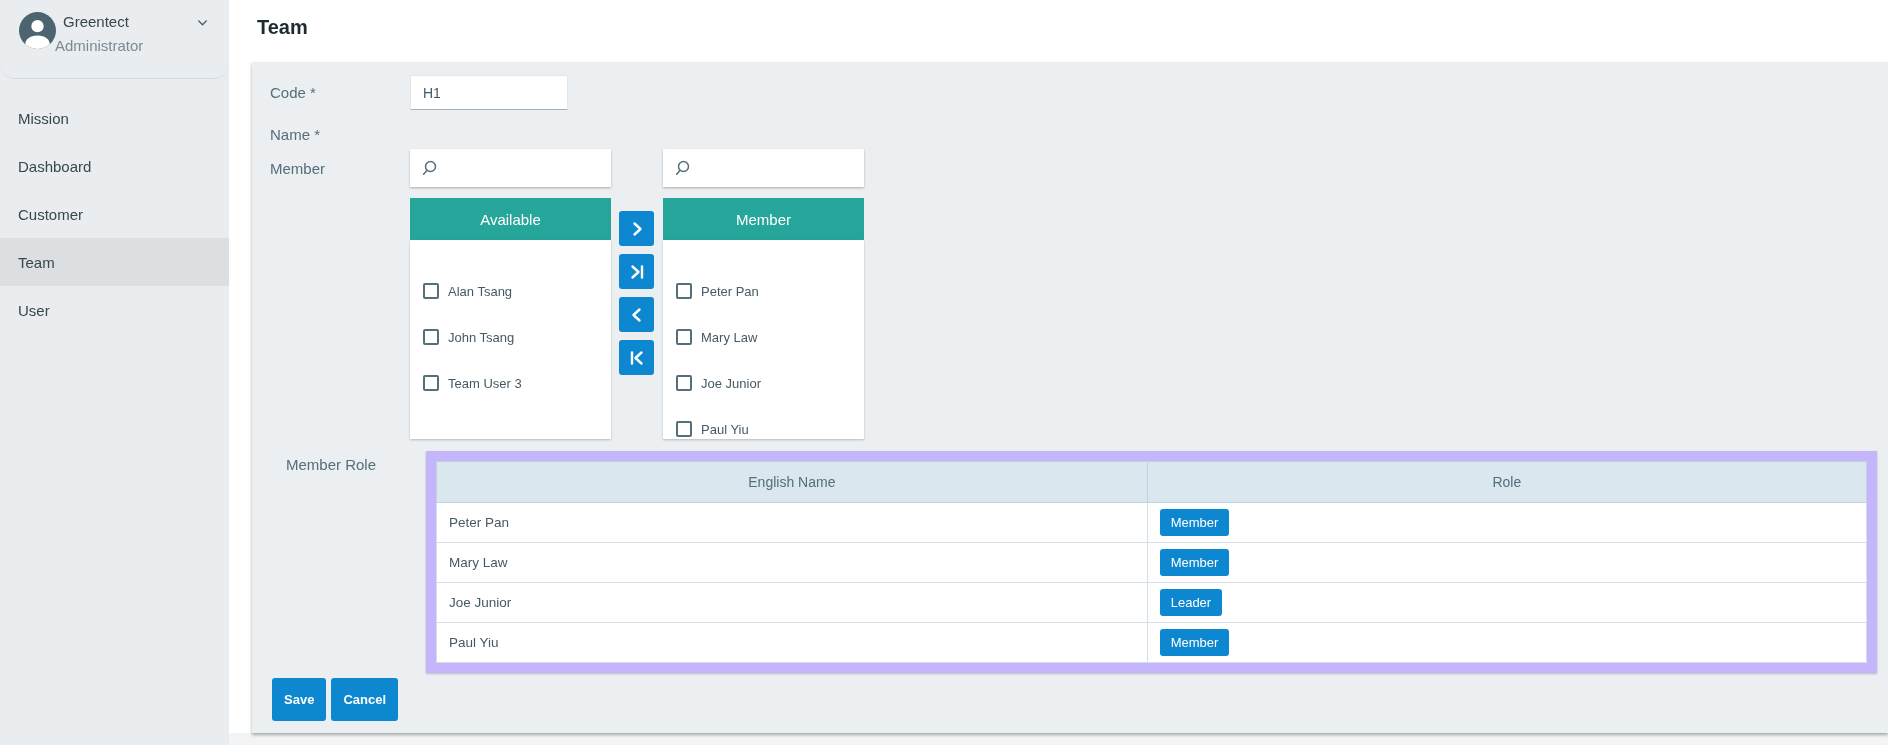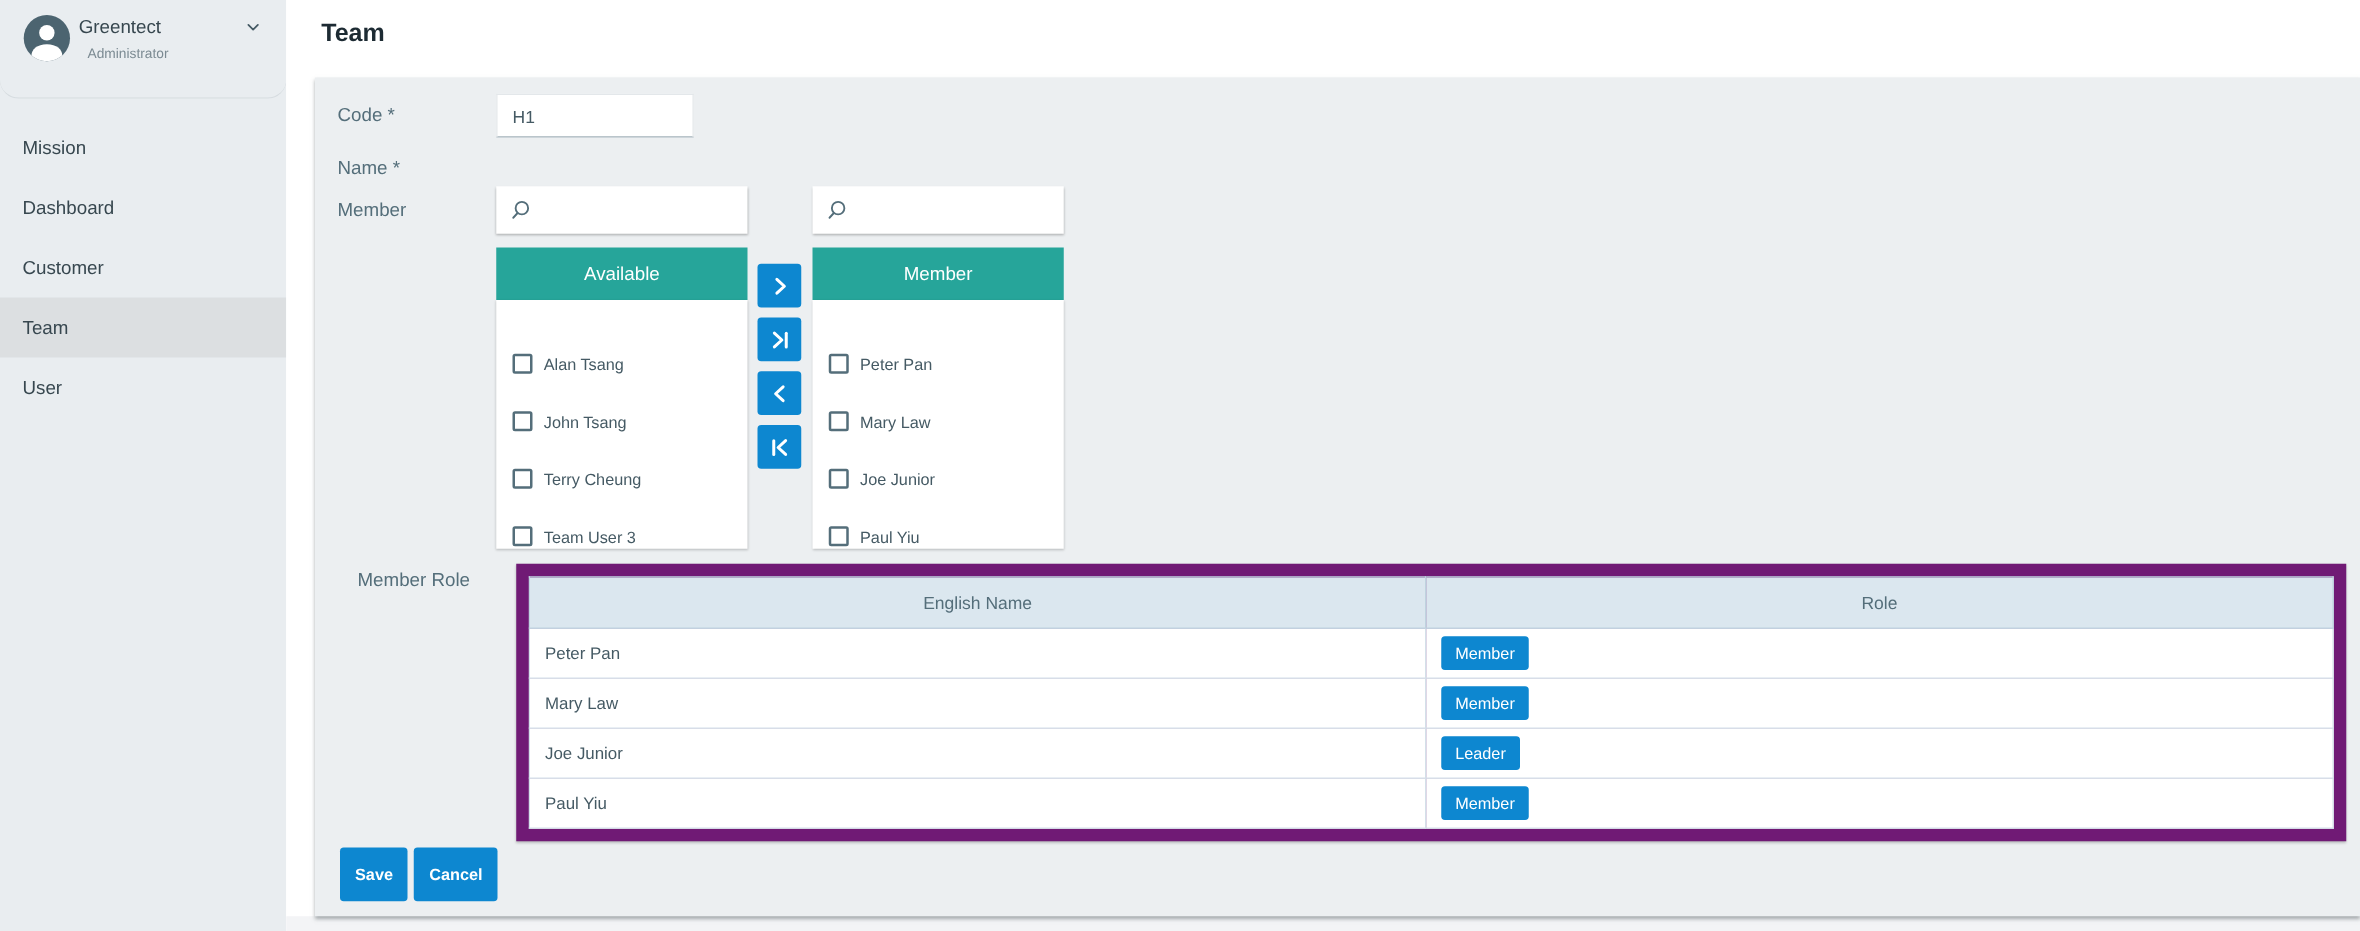--- a/index.html
+++ b/index.html
@@ -13,42 +13,42 @@
 
   
   .sidebar { width:229px; flex-shrink:0; background:#e9edf0; height:100%; }
   .profile { height:79px; border-bottom:1px solid #d5dbdf; position:relative;border-radius:15px; }
   .avatar {
     position:absolute; left:19px; top:12px; width:37px; height:37px;
     border-radius:50%; background:#4c6470; overflow:hidden;
     display:flex; align-items:flex-start; justify-content:center;
   }
   .profile-name { position:absolute; left:63px; top:13px; font-size:15px; color:#37474f; }
-  .profile-role { position:absolute; left:70px; top:37px; font-size:11px; color:#7b8a92; }
+  .profile-role { position:absolute; left:55px; top:37px; font-size:15px; color:#7b8a92; }
   .profile-chevron { position:absolute; right:20px; top:15px; cursor:pointer; }
   .nav { padding-top:15px; }
   .nav-item {
     height:48px; display:flex; align-items:center; padding-left:18px;
     font-size:15px; color:#37474f; cursor:pointer;
   }
   .nav-item.selected { background:#dcdfe1; }
 
   
   .main { flex:1; display:flex; flex-direction:column; background:#ffffff; }
   .page-header { height:62px; flex-shrink:0; }
   .page-title { margin:0; padding:16px 0 0 28px; font-size:20px; font-weight:700; color:#1d2b33; }
 
   .form-panel {
     margin-left:23px; height:671px; flex-shrink:0;
     background:#eceff1; padding:13px 0 0 18px; position:relative;
     box-shadow:0 2px 3px rgba(96,105,110,.55);
   }
   .page-bottom { flex:1; background:#f3f4f6; }
 
-  .form-row { display:flex; }
+  .form-row { display:flex;gap:13px; }
   .form-label { width:127px; flex-shrink:0; font-size:15px; color:#546e7a; }
   .v-center-label { padding-top:9px; }
   .top-label { padding-top:11px; }
 
   .text-input {
     height:35px; background:#fff; border:1px solid #e3e7ea; border-bottom:1px solid #a4b3bb;
     font-size:14px; color:#455a64; padding:0 12px; font-family:inherit; outline:none;
   }
   .code-input { width:158px; }
   .name-input { width:360px; color:#607d8b; }
@@ -78,21 +78,21 @@
   }
   .transfer-col { width:35px; margin:62px 9px 0 8px; display:flex; flex-direction:column; gap:8px; }
   .transfer-btn {
     width:35px; height:35px; background:#0d87d0; border:none; border-radius:3px;
     display:flex; align-items:center; justify-content:center; cursor:pointer; padding:0;
   }
 
   
   .row-role { margin-top:12px;margin-left:16px; }
   .table-card {
-    flex:1; margin-right:11px; height:222px; background:#701a75;
+    flex:1; margin-right:11px; height:222px; background:#c4b5fd;
     box-shadow:0 1px 2px rgba(0,0,0,.22); padding:10px;
   }
   table.role-table { width:100%; border-collapse:collapse; }
   .role-table th {
     height:41px; background:#dbe7ef; border:1px solid #bed3df;
     font-size:14px; font-weight:400; color:#546e7a; text-align:center;
   }
   .role-table td { height:40px; border:1px solid #d3e0e9; background:#fff; }
   .role-table col.c1 { width:49.7%; }
   .role-table col.c2 { width:50.3%; }
@@ -180,24 +180,20 @@
             </div>
             <div class="list-header">Available</div>
             <div class="list-body">
                 <div class="list-item">
                   <span class="checkbox"></span>
                   <span>Alan Tsang</span>
                 </div>
                 <div class="list-item">
                   <span class="checkbox"></span>
                   <span>John Tsang</span>
-                </div>
-                <div class="list-item">
-                  <span class="checkbox"></span>
-                  <span>Terry Cheung</span>
                 </div>
                 <div class="list-item">
                   <span class="checkbox"></span>
                   <span>Team User 3</span>
                 </div>
               </div>
           </div>
 
           <div class="transfer-col">
               <button class="transfer-btn">

